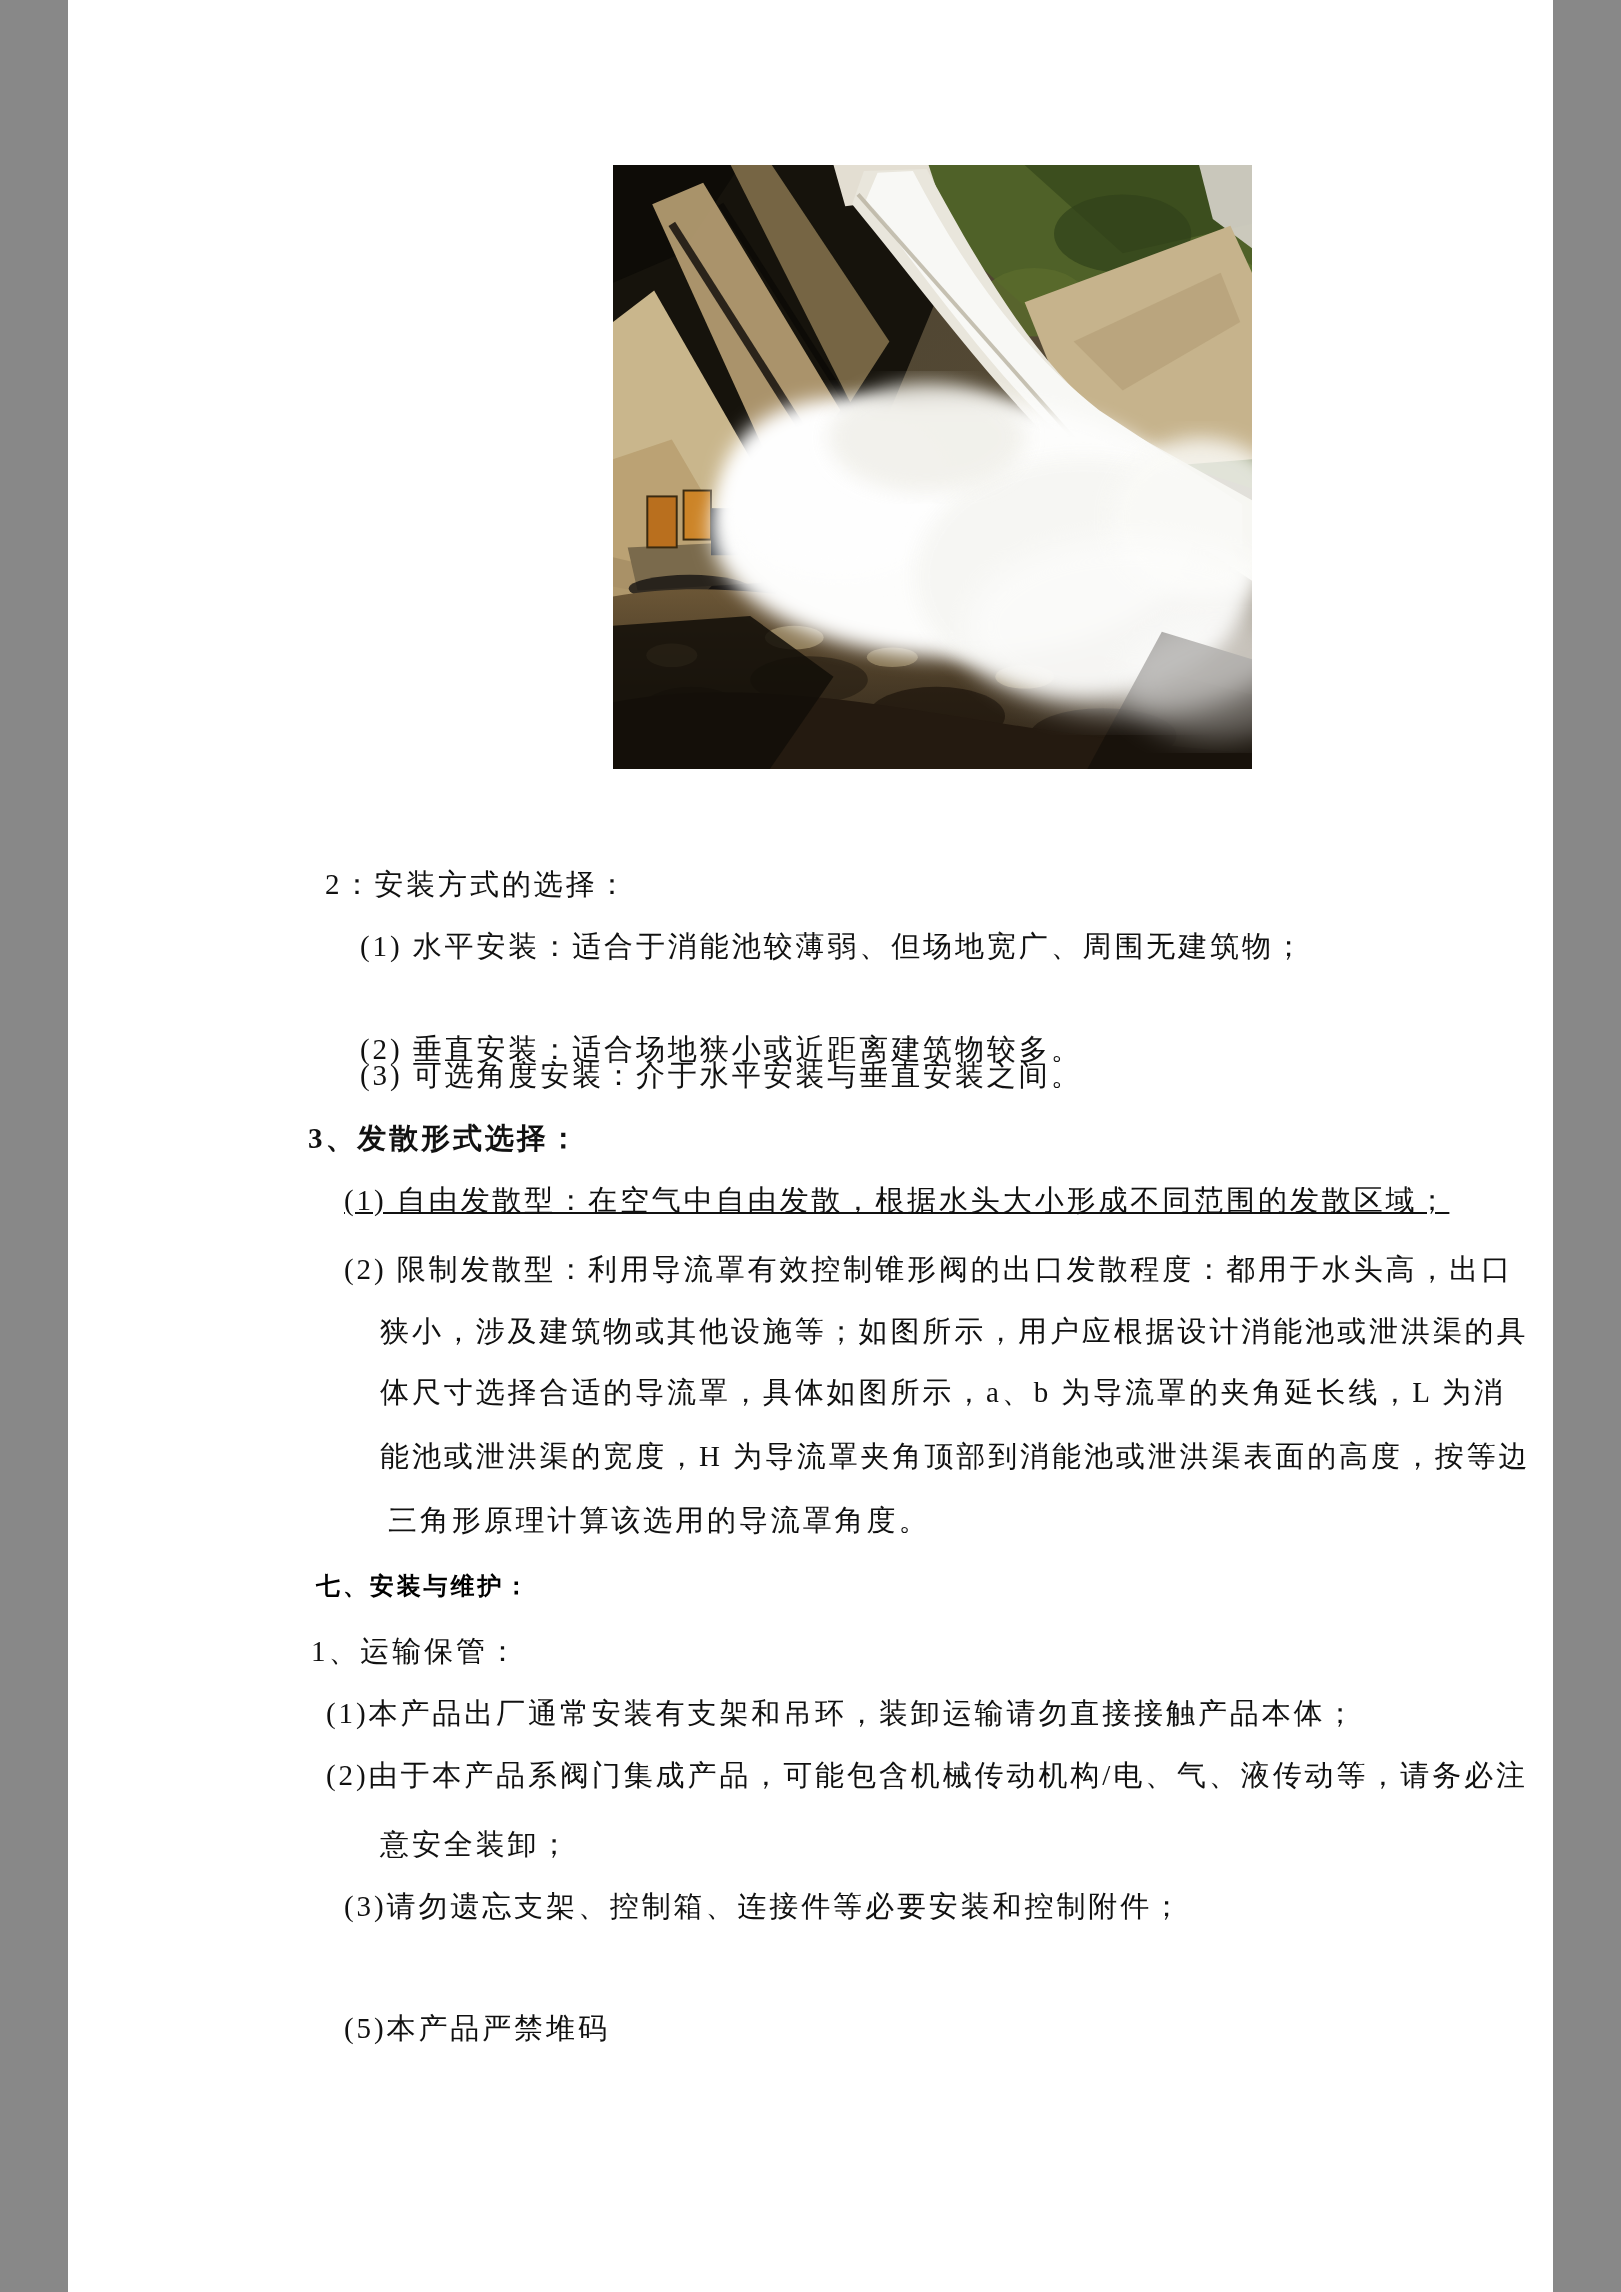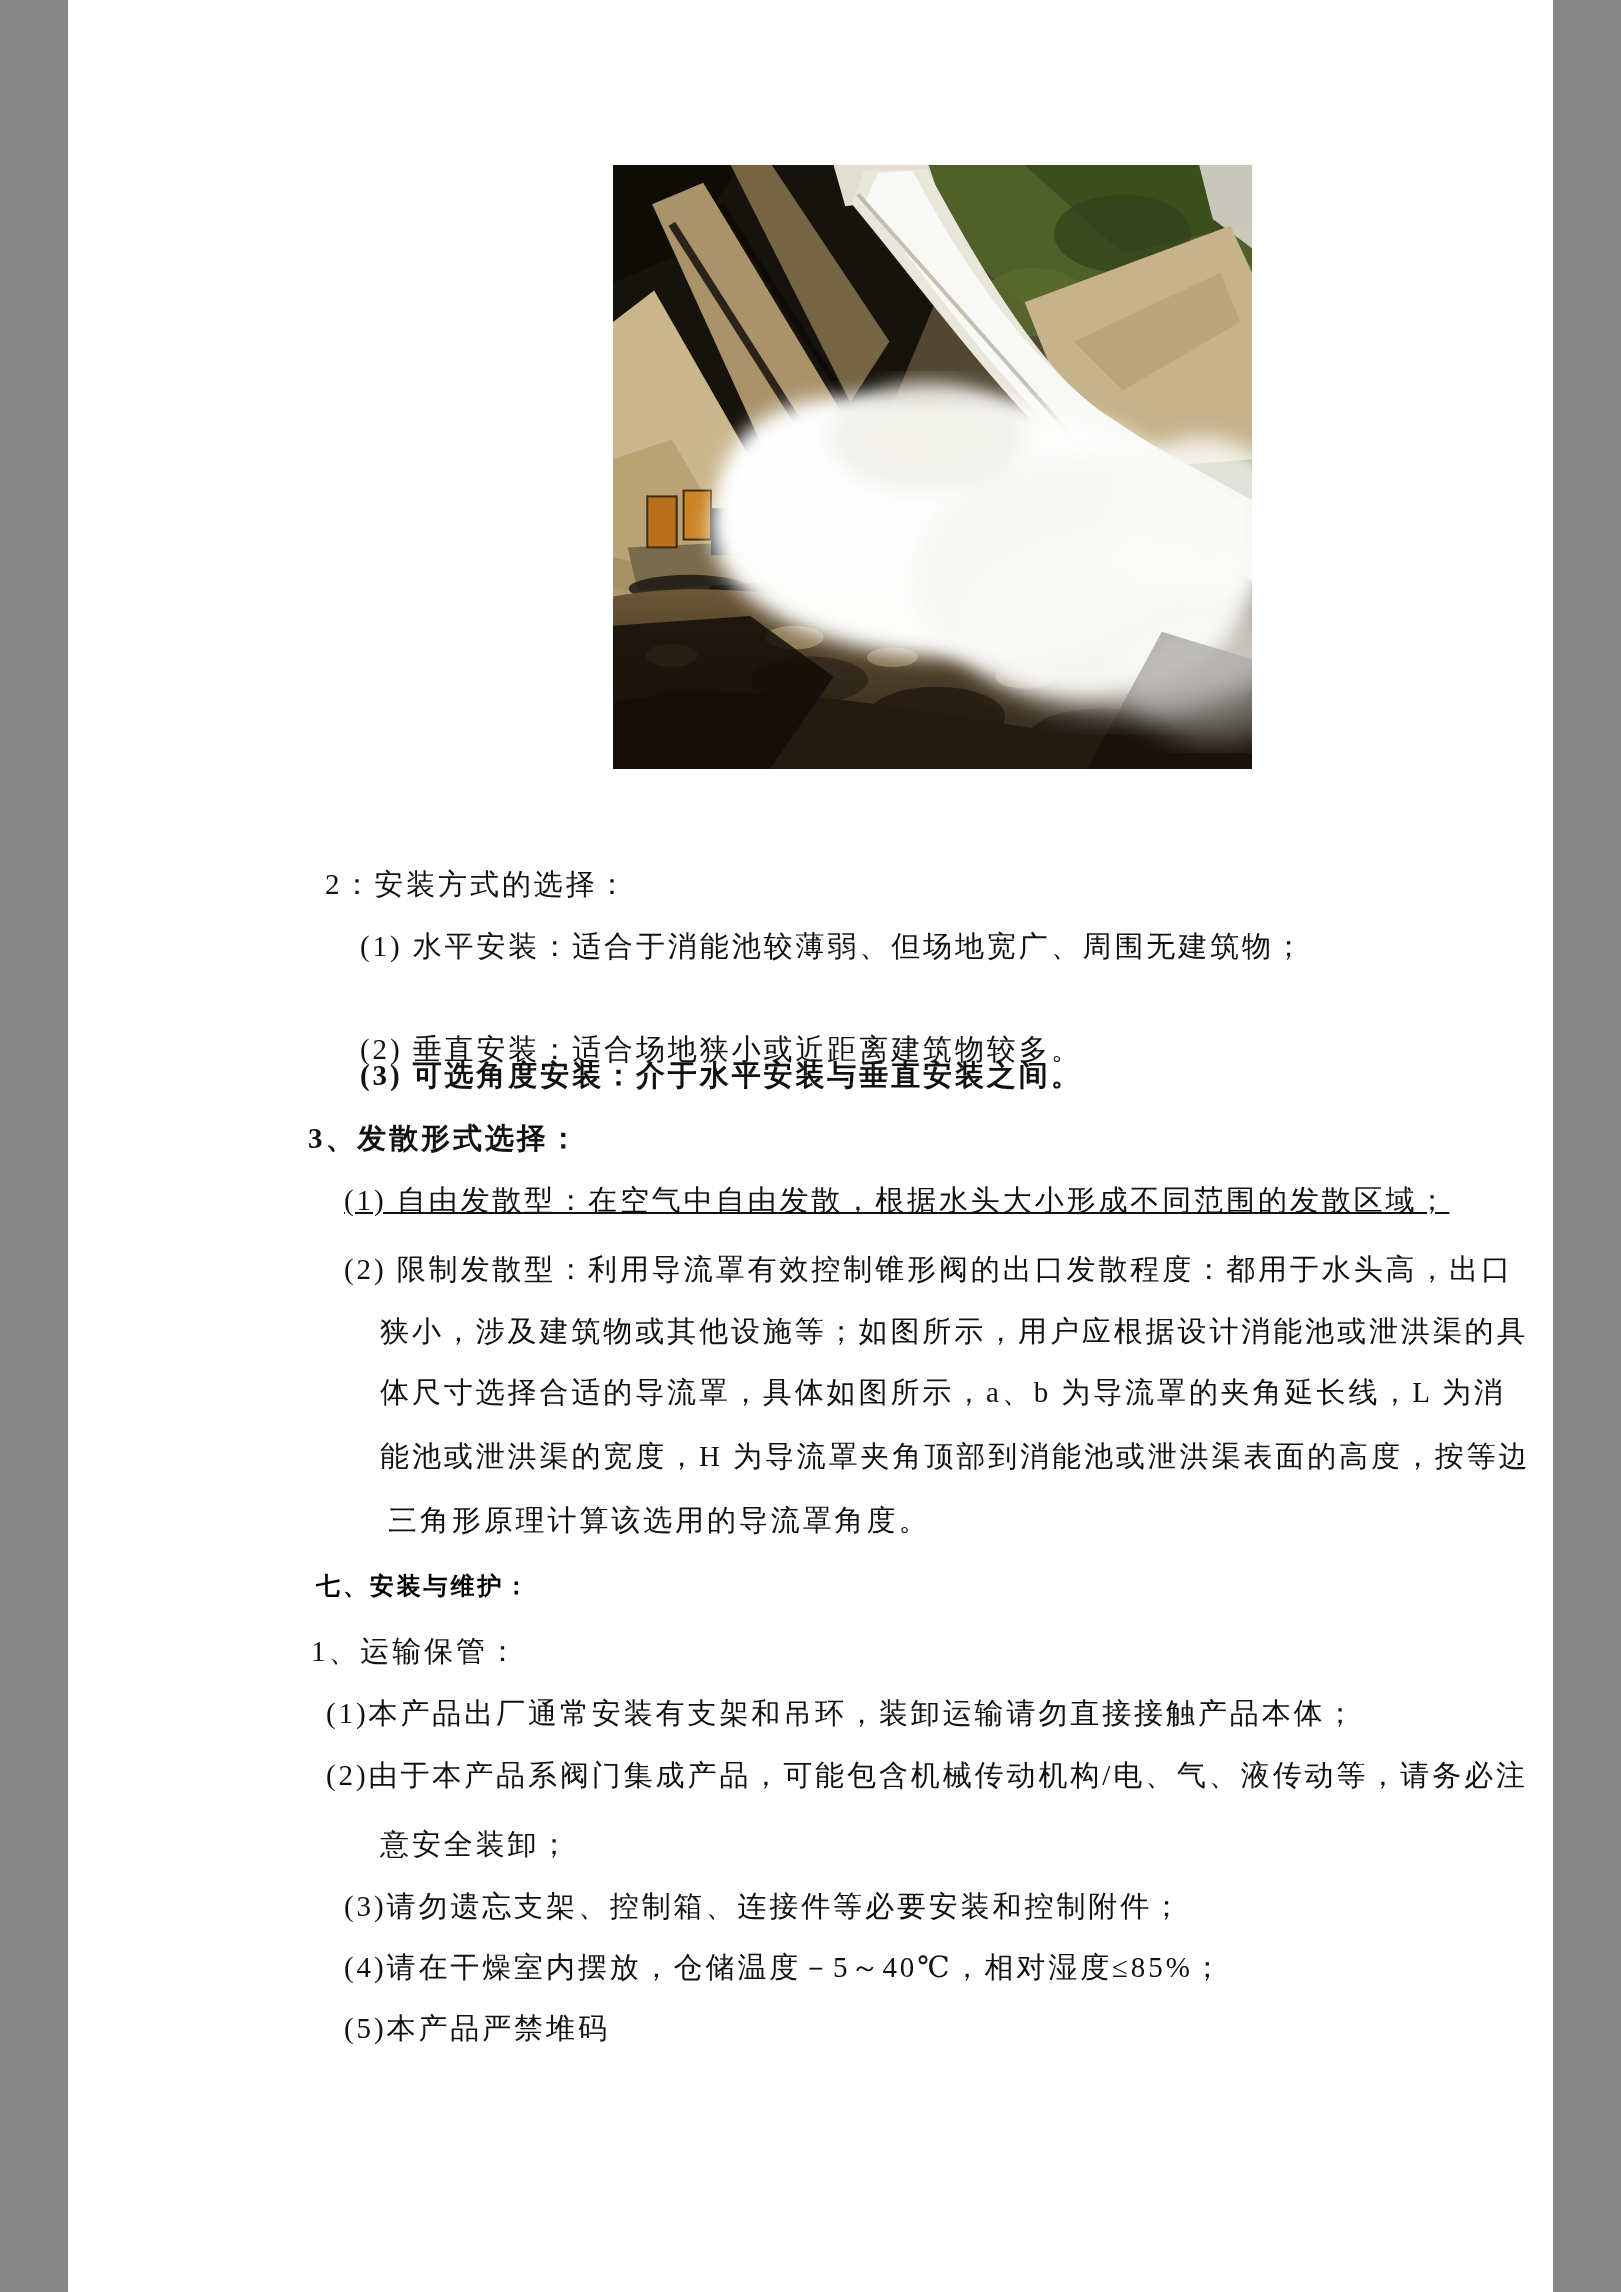--- a/index.html
+++ b/index.html
@@ -24,21 +24,21 @@
     letter-spacing:2.9px;
     color:#111;
     white-space:pre;
     line-height:37px;
   }
   .line.bold{font-weight:bold;font-size:24px;color:#000;}
   
   .l0 {top:866px; left:257px;}
   .l1 {top:928px; left:292px;}
   .l2 {top:992px;left:292px;margin-top:39px;}
-  .l3 {top:1057px;left:292px;font-weight:bold;}
+  .l3 {top:1057px;left:292px;}
   .l4 {top:1120px;left:240px;font-weight:bold;}
   .l5 {top:1182px;left:276px;text-decoration:underline;}
   .l6 {top:1251px;left:276px;}
   .l7 {top:1313px;left:312px;}
   .l8 {top:1374px;left:312px;}
   .l9 {top:1438px;left:312px;}
   .l10{top:1502px;left:320px;}
   .l11{top:1568px;left:248px;}
   .l12{top:1633px;left:243px;}
   .l13{top:1695px;left:258px;}
@@ -147,17 +147,16 @@
   <div class="line l7">狭小，涉及建筑物或其他设施等；如图所示，用户应根据设计消能池或泄洪渠的具</div>
   <div class="line l8">体尺寸选择合适的导流罩，具体如图所示，a、b 为导流罩的夹角延长线，L 为消</div>
   <div class="line l9">能池或泄洪渠的宽度，H 为导流罩夹角顶部到消能池或泄洪渠表面的高度，按等边</div>
   <div class="line l10">三角形原理计算该选用的导流罩角度。</div>
   <div class="line l11 bold">七、安装与维护：</div>
   <div class="line l12">1、运输保管：</div>
   <div class="line l13">(1)本产品出厂通常安装有支架和吊环，装卸运输请勿直接接触产品本体；</div>
   <div class="line l14">(2)由于本产品系阀门集成产品，可能包含机械传动机构/电、气、液传动等，请务必注</div>
   <div class="line l15">意安全装卸；</div>
   <div class="line l16">(3)请勿遗忘支架、控制箱、连接件等必要安装和控制附件；</div>
-  <div class="line l17">(4)请在干燥室内摆放，仓储温度－5～40℃，相对湿度≤85%；</div>
   <div class="line l18">(5)本产品严禁堆码</div>
 
 </div>
 
 
 </body></html>

